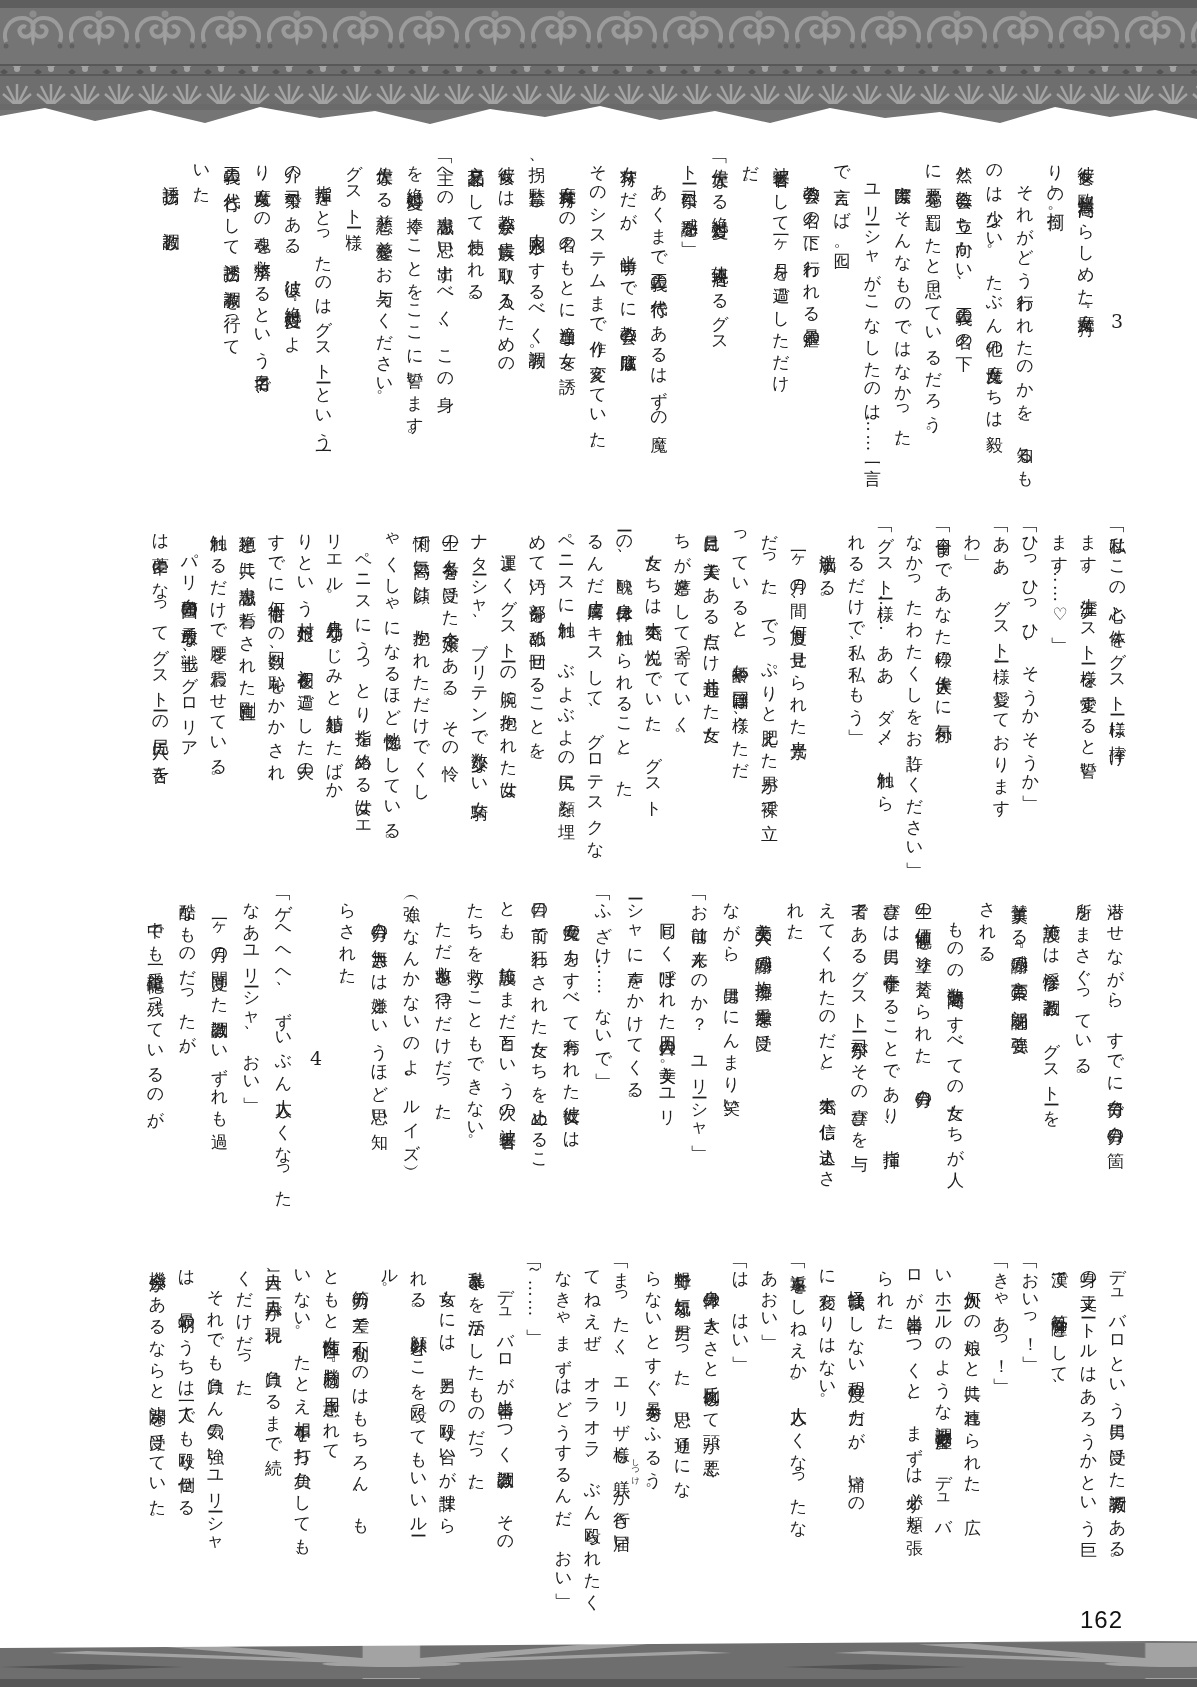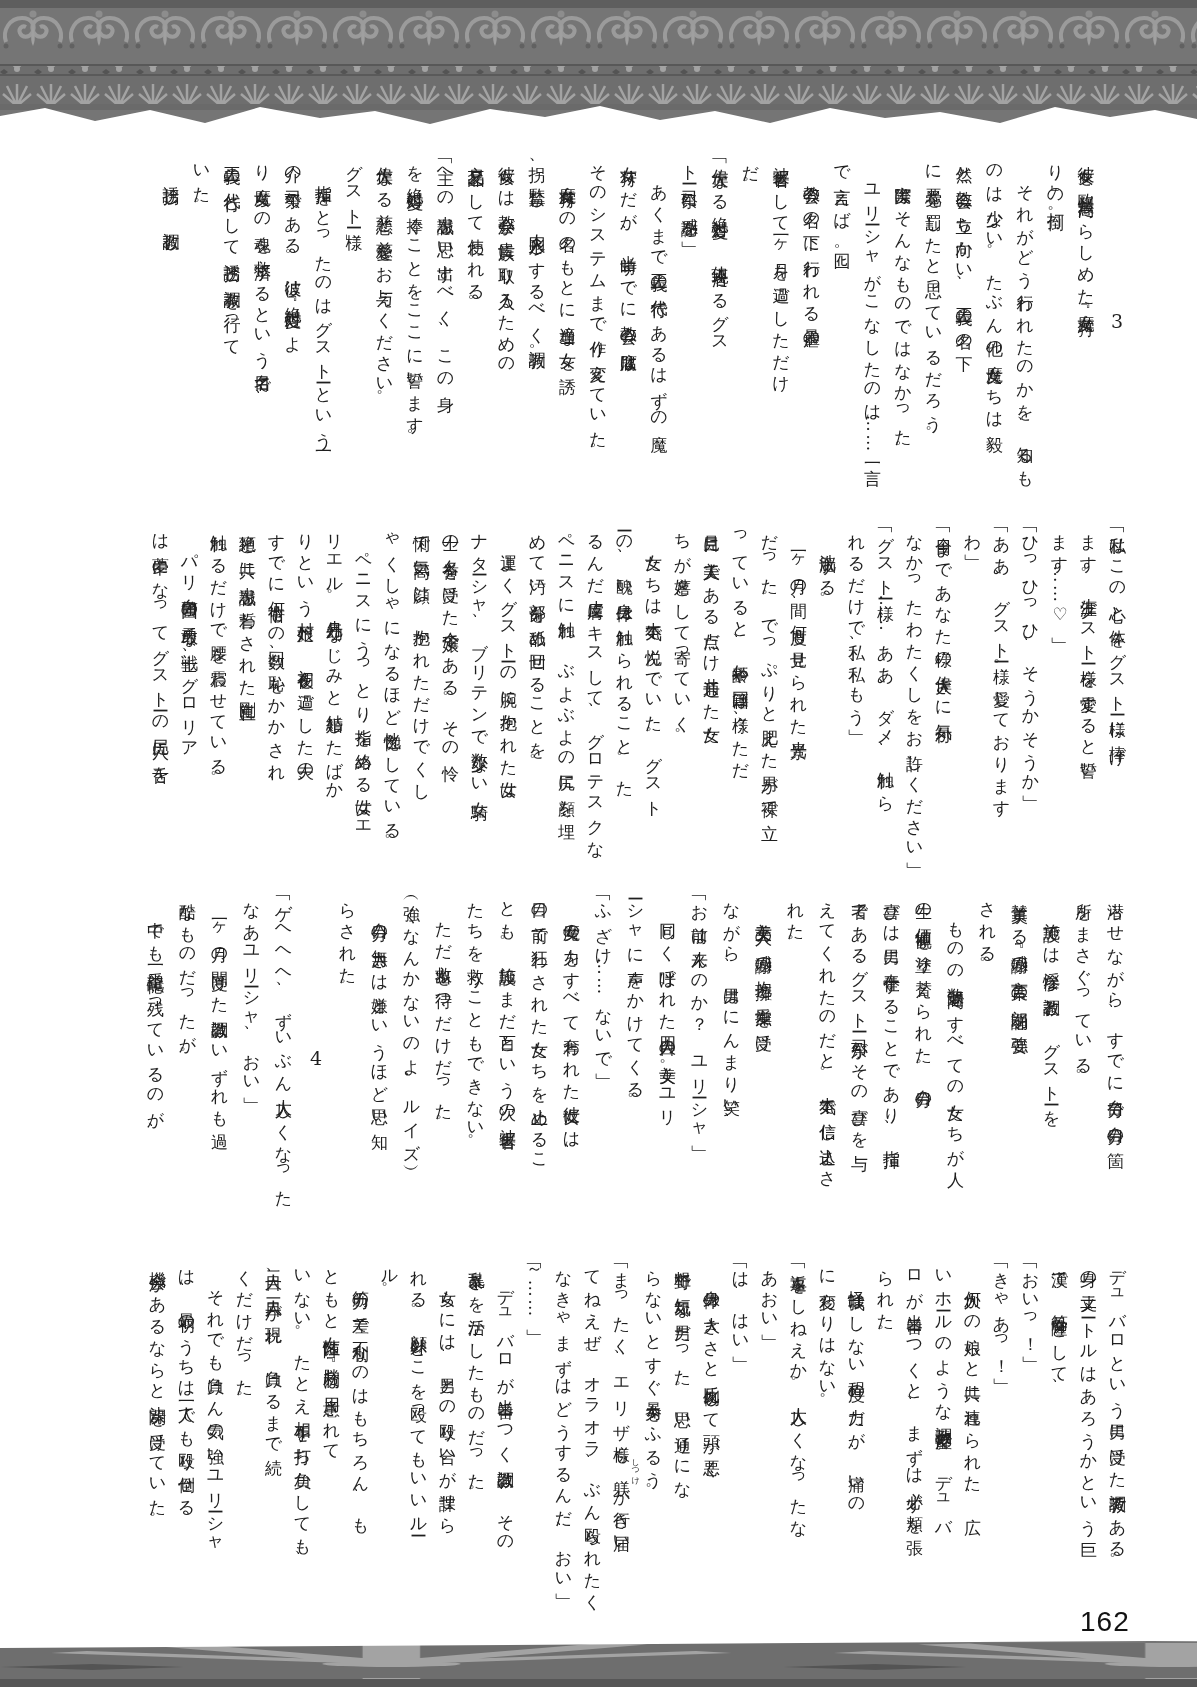--- a/index.html
+++ b/index.html
@@ -24,21 +24,21 @@
   .b3{top:890px;right:65px;width:992px;height:334px;}
   .b3 p{line-height:32px;}
   .b4{top:1258px;right:65px;width:986px;height:334px;}
   .b4 p{line-height:29px;}
   .band p.section{text-orientation:upright;padding-top:157px;font-size:19px;letter-spacing:0;}
   ruby{ruby-position:over;}
   ruby rt{font-size:8px;letter-spacing:0;}
   .pagenum{
     position:absolute;left:1080px;top:1606px;
     font-family:"Liberation Sans",sans-serif;
-    font-size:28px;letter-spacing:1px;color:#121212;
+    font-size:24px;letter-spacing:1px;color:#121212;
   }
 </style>
 </head>
 <body style="--ink: #1f1f1f; --page-bg: #ffffff; --border-base: #757575; --border-dark: #585858; --border-light: #9e9e9e;">
 
 <div class="page">
 
   <svg class="border-top" width="1197" height="132" viewBox="0 0 1197 132" aria-hidden="true">
     <defs>
       <pattern id="scrollRow" width="66" height="56" patternUnits="userSpaceOnUse">

